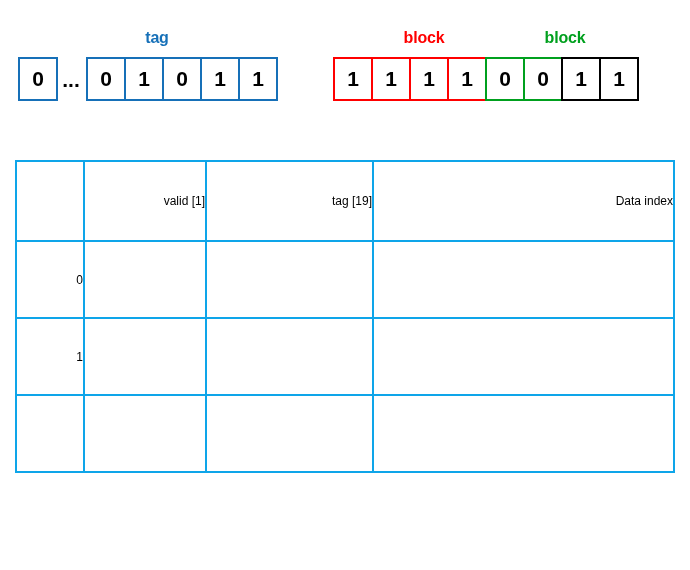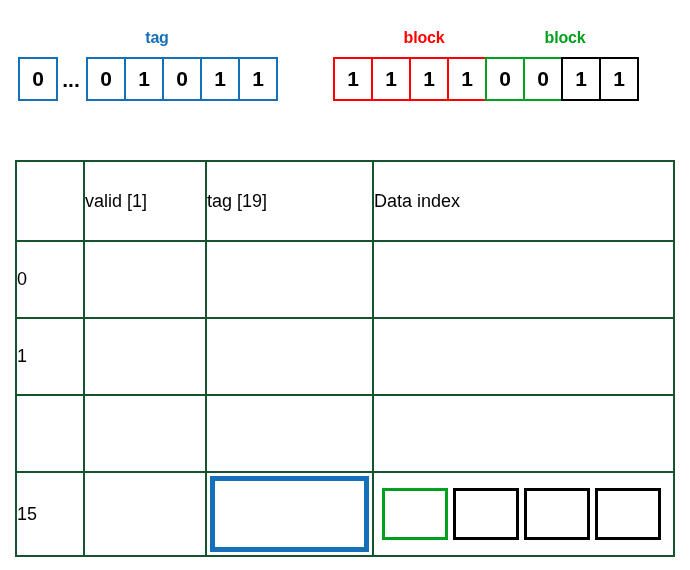--- a/index.html
+++ b/index.html
@@ -85,26 +85,26 @@
   
   #cache-table {
     position: absolute;
     left: 15px;
     top: 160px;
     width: 658px;
     border-collapse: collapse;
     table-layout: fixed;
   }
   #cache-table td {
-    border: 2px solid #14532d;
+    border: 2px solid #0ea5e9;
     background: #ffffff;
     padding: 0;
-    text-align: left;
+    text-align: right;
     vertical-align: middle;
-    font-size: 18px;
+    font-size: 12px;
     color: #000000;
   }
   .col-idx    { width: 68px; }
   .col-valid  { width: 122px; }
   .col-tag    { width: 167px; }
   .col-data   { width: 301px; }
 
   .row-header td { height: 78px; }
   .row-body   td { height: 75px; }
   .row-last   td { height: 82px; }
@@ -206,29 +206,14 @@
       <td></td>
     </tr>
 
     <tr class="row-body">
       <td></td>
       <td></td>
       <td></td>
       <td></td>
     </tr>
 
-    <tr class="row-last">
-      <td class="idx-highlight">15</td>
-      <td></td>
-      <td class="tag-highlight-wrap">
-        <div class="tag-highlight-box"></div>
-      </td>
-      <td>
-        <div class="data-blocks">
-          <div class="data-block first"></div>
-          <div class="data-block"></div>
-          <div class="data-block"></div>
-          <div class="data-block"></div>
-        </div>
-      </td>
-    </tr>
   </tbody>
 </table>
 
 </body></html>

